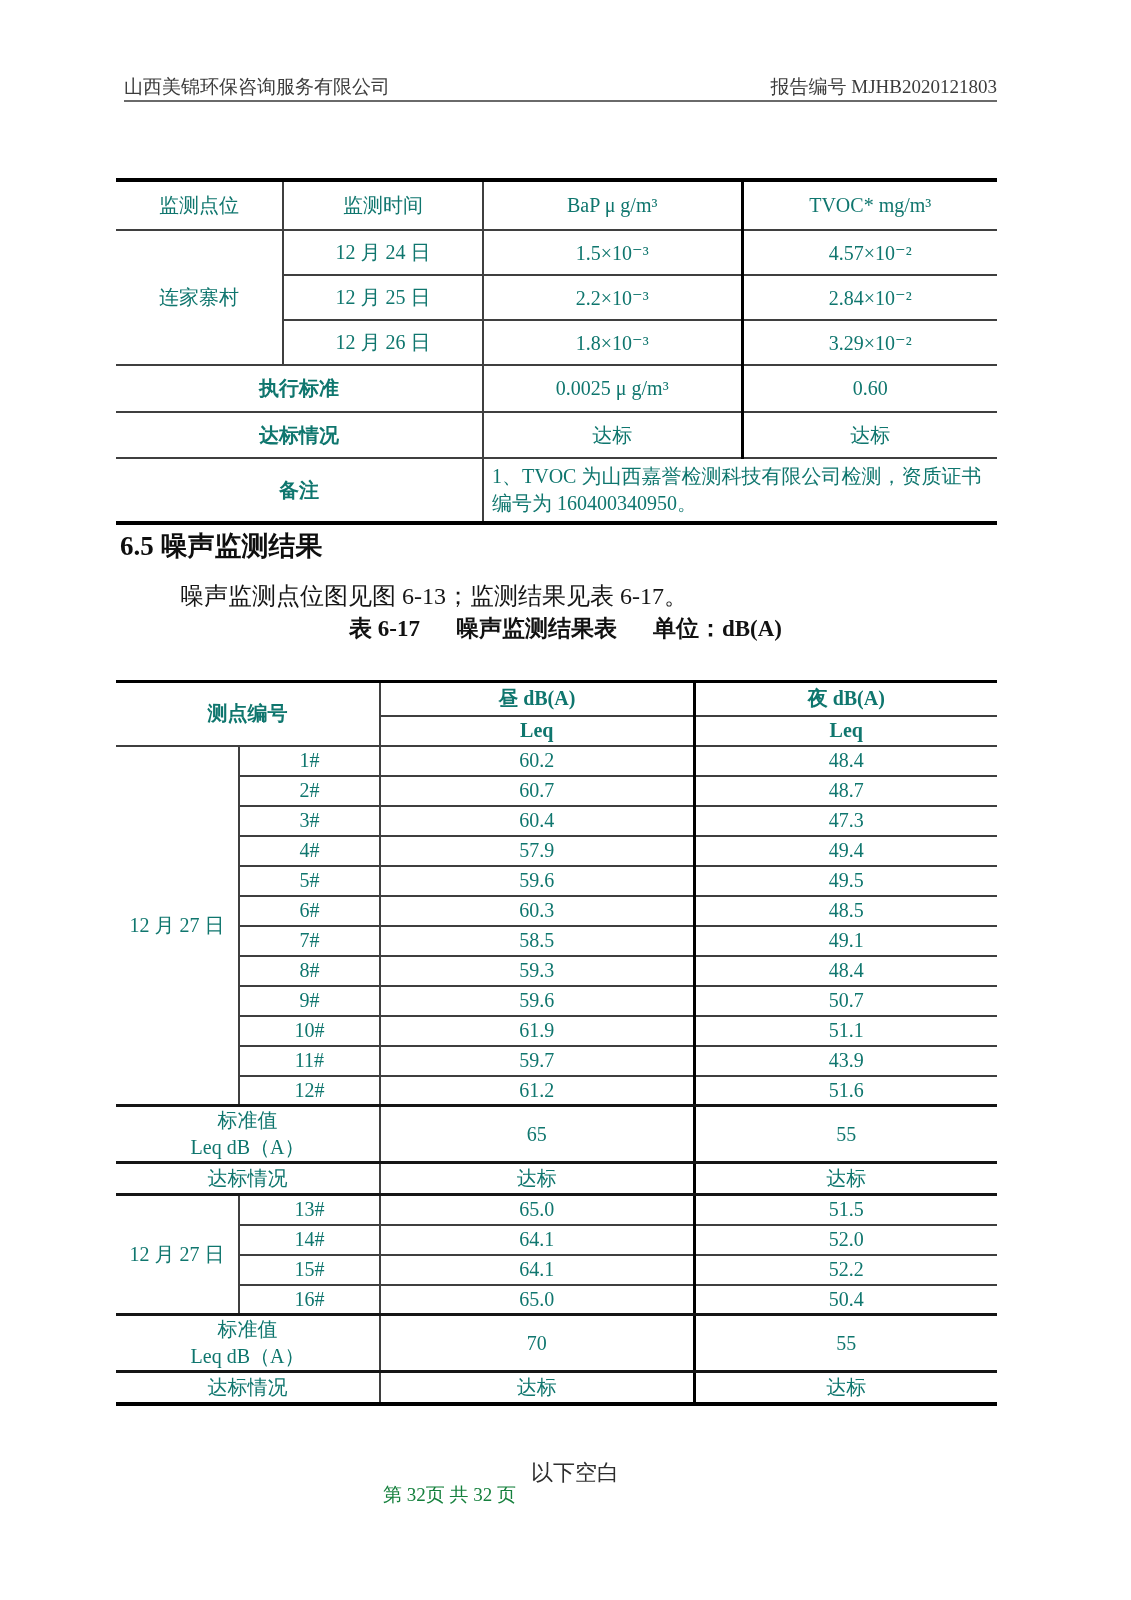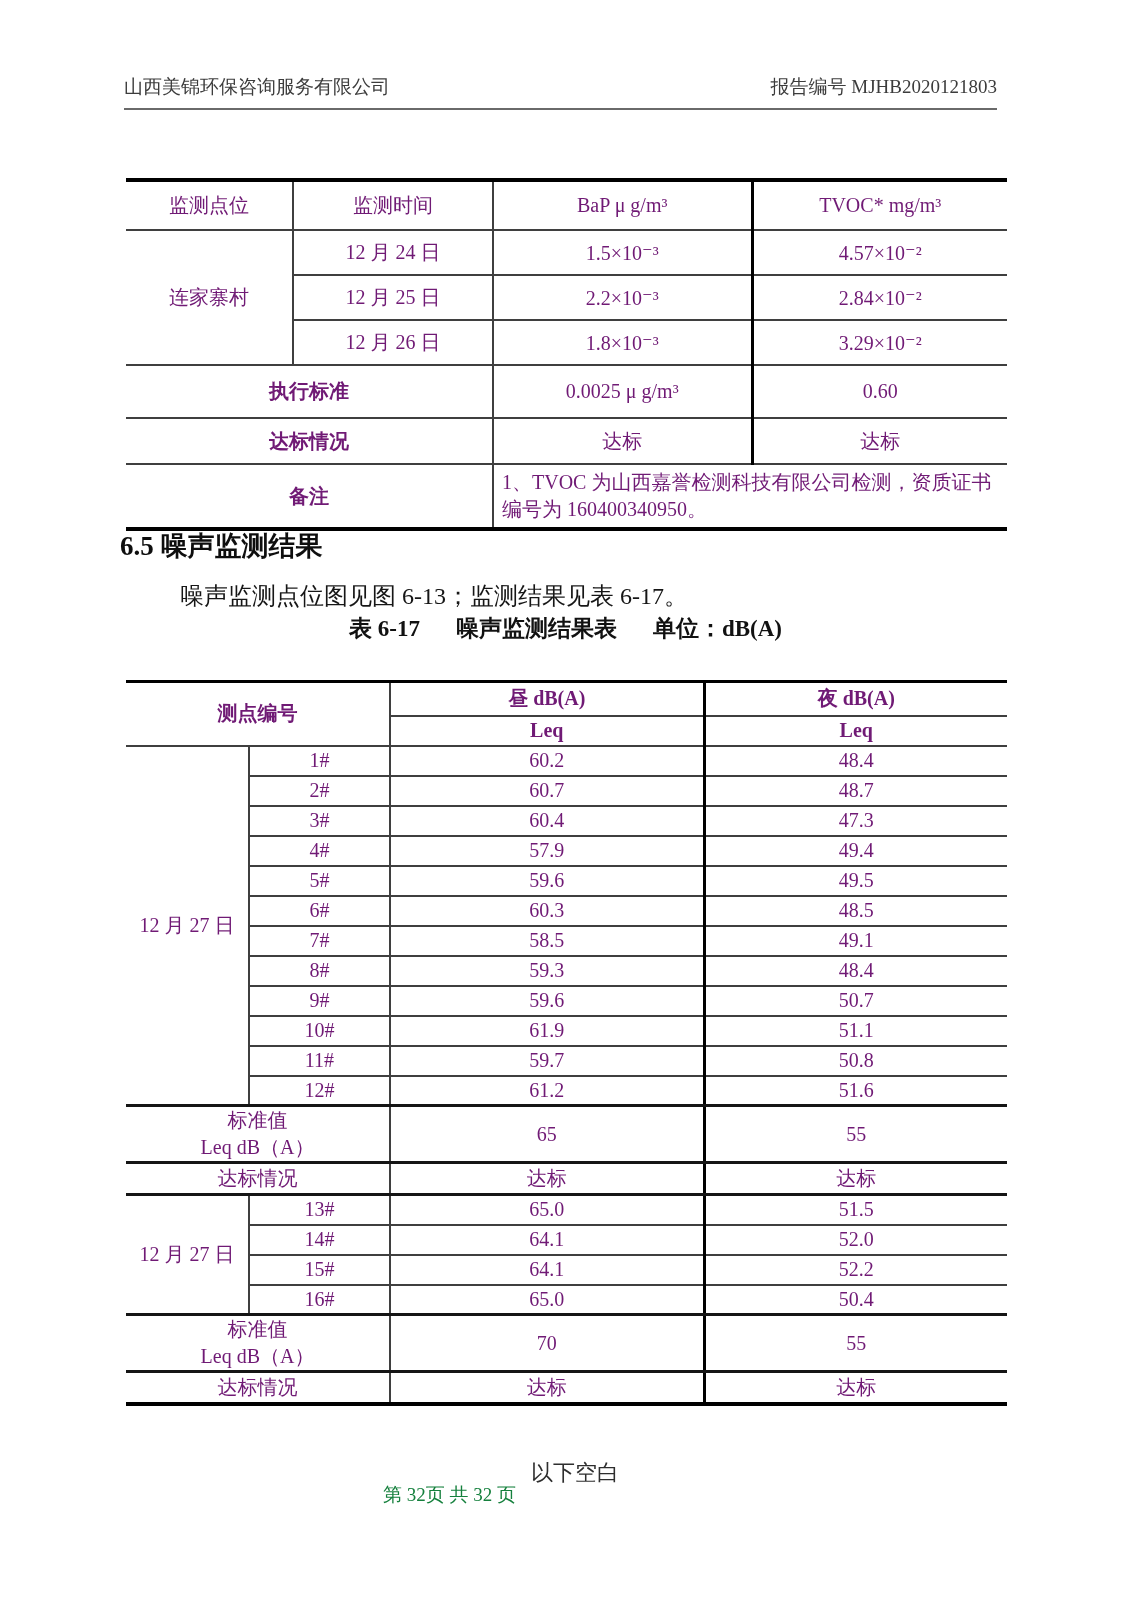--- a/index.html
+++ b/index.html
@@ -9,55 +9,55 @@
     font-family:"Liberation Serif","DejaVu Serif",serif;
     color:#1a1a1a; overflow:hidden;
   }
   .page { position:absolute; inset:0; }
 
   
   .page-header {
     position:absolute; left:124px; top:74px; width:873px;
     display:flex; justify-content:space-between; align-items:flex-end;
     font-size:19px; color:#3c3c3c;
-    border-bottom:2px solid #6a6a6a; padding-bottom:8px;
+    border-bottom:2px solid #6a6a6a; padding-bottom:0;
   }
 
   
   .caption {
     position:absolute; left:0; width:1131px; text-align:center;
     font-weight:bold; font-size:23px; color:#111;
   }
   .caption .cap-gap { display:inline-block; width:36px; }
   .cap-16 { top:133px; }
   .cap-17 { top:613px; }
 
   
   table {
     border-collapse:collapse; table-layout:fixed;
-    position:absolute; left:126px; width:881px;
-    font-size:20px; color:#701a75;
+    position:absolute; left:116px; width:881px;
+    font-size:20px; color:#0f766e;
   }
   td {
     text-align:center; vertical-align:middle;
     border:0 solid #3f3f3f; padding:0 4px;
     overflow:hidden;
   }
   .bb  { border-bottom-width:2px; }                 
   .bbs { border-bottom:3px solid #151515; }         
   .vr  { border-right-width:2px; }                  
   .vrb { border-right:3px solid #000; }             
   .bold { font-weight:bold; }
   .pre { white-space:pre-line; line-height:1.35; }
 
   
   .air-table { top:178px; border-top:4px solid #000; border-bottom:4px solid #000; }
   .air-table tr.h50 { height:50px; }
   .air-table tr.h45 { height:45px; }
-  .air-table tr.h47 { height:53px; }
+  .air-table tr.h47 { height:47px; }
   .air-table tr.h46 { height:46px; }
   .air-table tr.h62 { height:62px; }
   .remark-text { text-align:left; padding:4px 8px; line-height:1.35; font-size:20px; }
 
   
   .section-heading {
     position:absolute; left:120px; top:528px;
     font-size:27px; font-weight:bold; color:#0e0e0e;
   }
   .section-paragraph {
@@ -215,21 +215,21 @@
         <td class="bb">50.7</td>
       </tr>
       <tr class="h30">
         <td class="bb vr">10#</td>
         <td class="bb vrb">61.9</td>
         <td class="bb">51.1</td>
       </tr>
       <tr class="h30">
         <td class="bb vr">11#</td>
         <td class="bb vrb">59.7</td>
-        <td class="bb">50.8</td>
+        <td class="bb">43.9</td>
       </tr>
       <tr class="h30">
         <td class="bbs vr">12#</td>
         <td class="bbs vrb">61.2</td>
         <td class="bbs">51.6</td>
       </tr>
 
       <tr class="h52">
         <td class="bbs vr pre" colspan="2">标准值
 Leq dB（A）</td>

